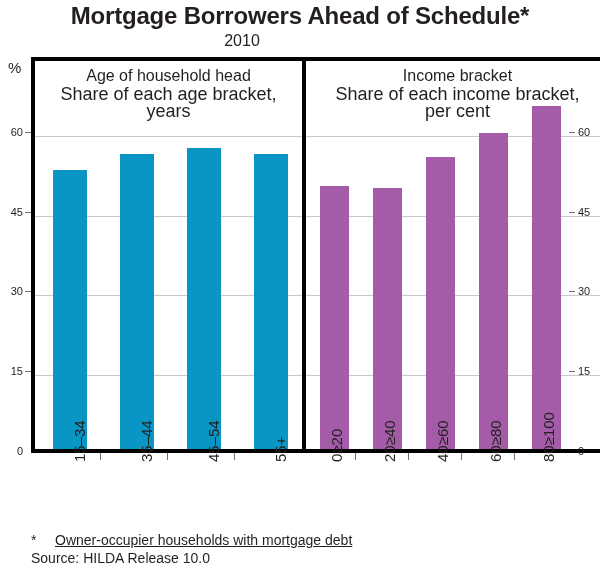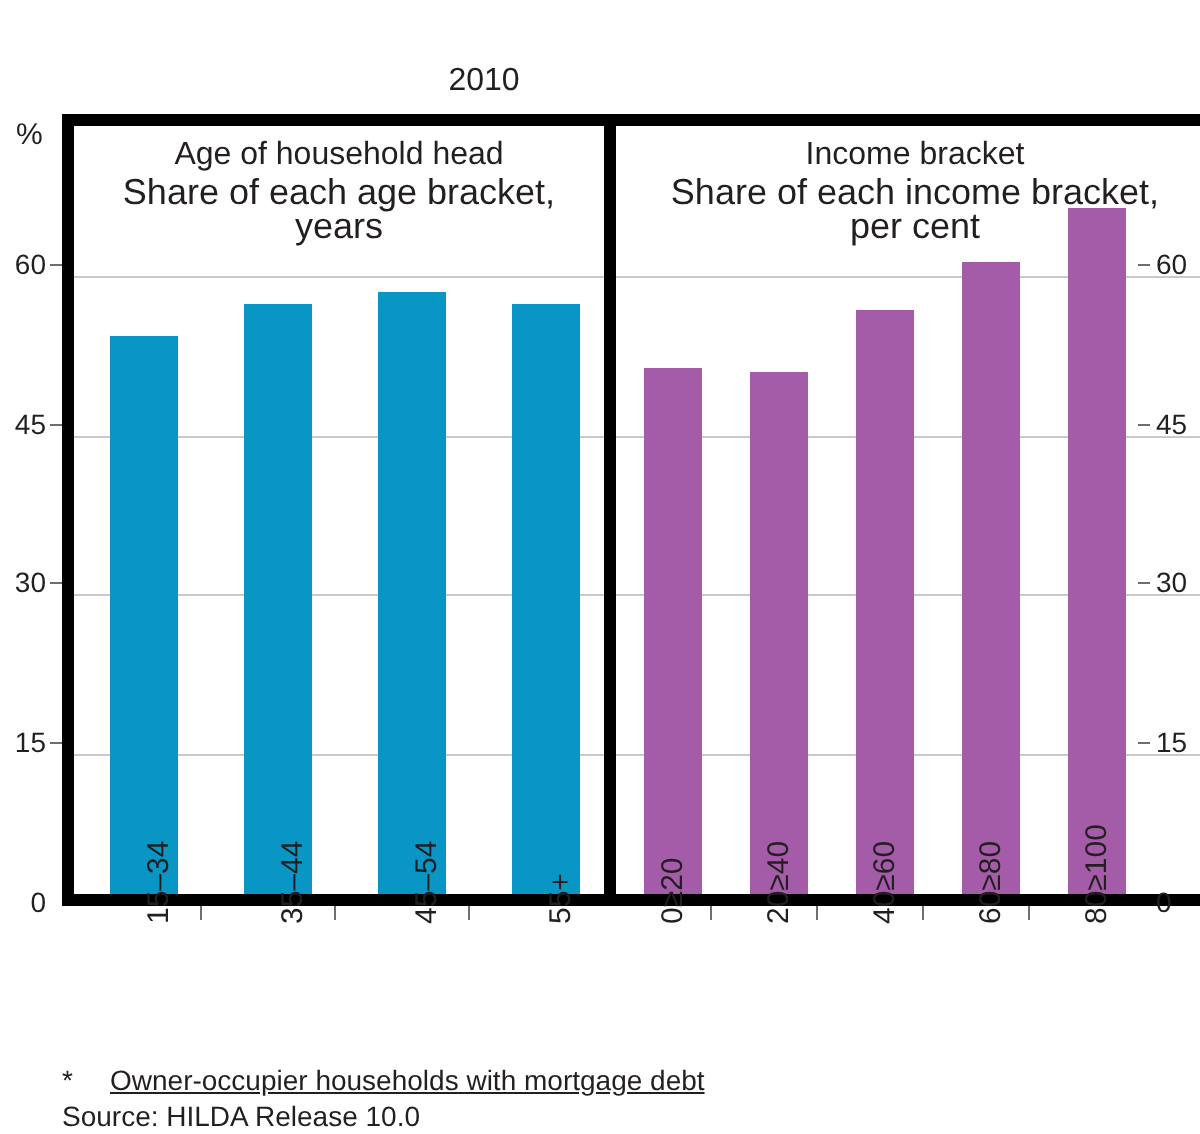--- a/index.html
+++ b/index.html
@@ -56,21 +56,21 @@
     left: 578px;
     top: 59px;
     font-size: 15px;
   }
 
   
   .panel {
     position: absolute;
     top: 57px;
     height: 396px;
-    border: 6px solid #000000;
+    border: 4px solid #000000;
     box-sizing: border-box;
     background: #ffffff;
   }
   #panel-left  { left: 31px;  width: 271px; border-right: none; }
   #panel-right { left: 302px; width: 311px; }
 
   
   .panel-head {
     position: absolute;
     top: 5px;
@@ -101,21 +101,21 @@
     position: absolute;
     width: 6px;
     height: 1px;
     background: #6f6f6f;
   }
   .ytick.left  { left: 25px; }
   .ytick.right { left: 569px; }
 
   .ylabel {
     position: absolute;
-    font-size: 14px;
+    font-size: 11px;
     line-height: 15px;
   }
   .ylabel.left  { right: 577px; text-align: right; }
   .ylabel.right { left: 578px;  text-align: left; }
 
   
   .bar {
     position: absolute;
     bottom: 0;
   }
@@ -151,20 +151,21 @@
   }
   #foot-marker { top: 531px; left: 31px; }
   #foot-text   { top: 531px; left: 55px; text-decoration: underline; }
   #foot-source { top: 549px; left: 31px; }
 </style>
 </head>
 <body>
 
 <div id="figure">
 
+  <div class="title">Mortgage Borrowers Ahead of Schedule*</div>
   <div class="subtitle">2010</div>
 
   <div class="unit-left">%</div>
   <div class="unit-right">%</div>
 
   <div class="panel" id="panel-left">
     <div class="gridline" style="top:75px"></div>
     <div class="gridline" style="top:155px"></div>
     <div class="gridline" style="top:234px"></div>
     <div class="gridline" style="top:314px"></div>

